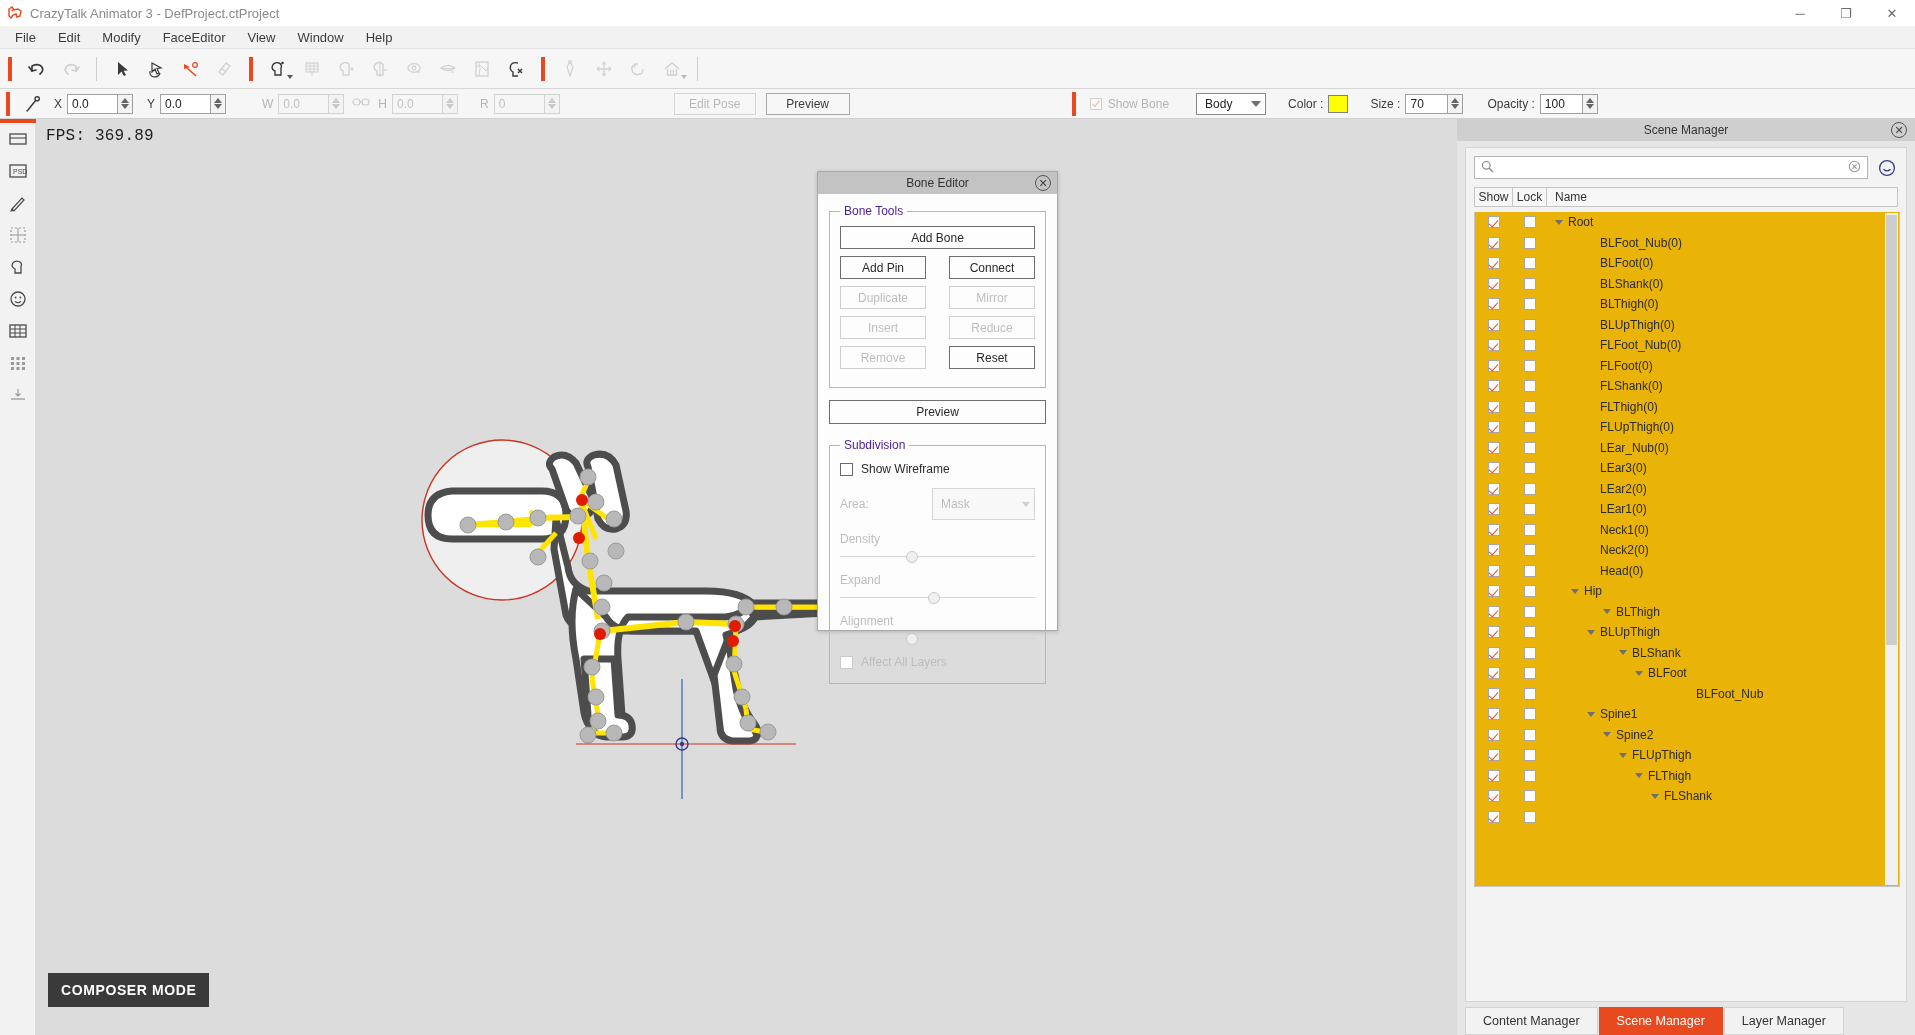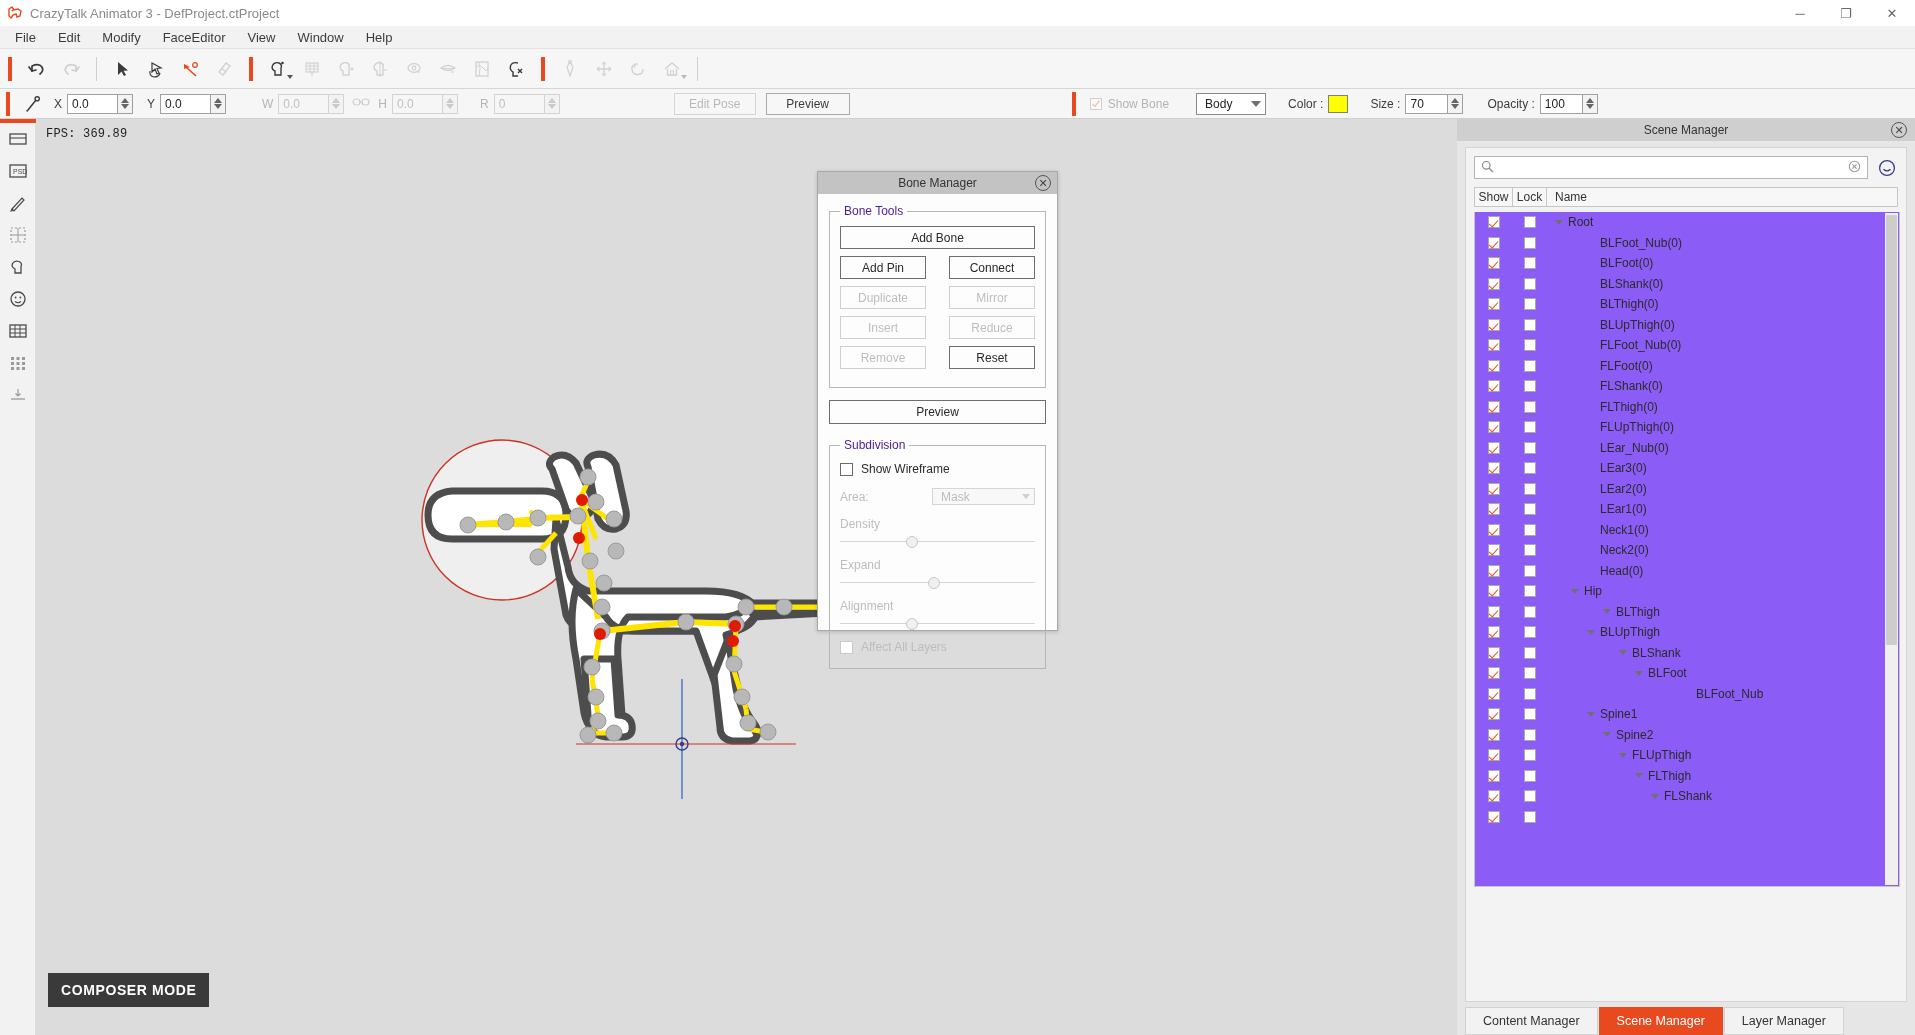--- a/index.html
+++ b/index.html
@@ -116,21 +116,21 @@
     width: 36px; height: 32px; display: flex; align-items: center; justify-content: center;
   }
 
   
   .viewport {
     position: absolute; top: 119px; left: 36px; width: 1421px; height: 916px;
     background: #dcdcdc; overflow: hidden;
   }
   .fps {
     position: absolute; left: 10px; top: 8px; font-family: "Liberation Mono", monospace;
-    font-size: 12px; color: #1d1d1d; letter-spacing: 0.2px;
+    font-size: 16px; color: #1d1d1d; letter-spacing: 0.2px;
   }
   .composer-badge {
     position: absolute; left: 12px; bottom: 28px;
     background: #3a3a3a; color: #ffffff; font-size: 14px; font-weight: bold;
     letter-spacing: 0.6px; padding: 9px 13px;
   }
 
   
   .dialog {
     position: absolute; left: 817px; top: 171px; width: 241px; height: 460px;
@@ -169,21 +169,21 @@
   .dcheck {
     width: 13px; height: 13px; border: 1px solid #6a6a6a; background: #fff;
     margin-right: 8px; position: relative; flex: 0 0 auto;
   }
   .dcheck.dim { border-color: #c9c9c9; }
   .dcheck-lbl { font-size: 12px; color: #2a2a2a; }
   .dcheck-lbl.dim { color: #bdbdbd; }
   .field-row { display: flex; align-items: center; margin-bottom: 12px; }
   .field-lbl { font-size: 12px; color: #bdbdbd; width: 92px; }
   .mini-combo {
-    flex: 1; height: 17px; border: 1px solid #d6d6d6; background: #f8f8f8;
+    flex: 1; height: 32px; border: 1px solid #d6d6d6; background: #f8f8f8;
     display: flex; align-items: center; justify-content: space-between;
     padding: 0 4px 0 8px; font-size: 12px; color: #bdbdbd;
   }
   .mini-combo .caret {
     width: 0; height: 0; border-left: 4px solid transparent;
     border-right: 4px solid transparent; border-top: 5px solid #cfcfcf;
   }
   .slider-block { margin-bottom: 9px; }
   .slider-lbl { font-size: 12px; color: #bdbdbd; margin-bottom: 4px; }
   .slider { position: relative; height: 14px; }
@@ -226,21 +226,21 @@
     display: flex; height: 20px; margin: 2px 8px 0 8px;
     border: 1px solid #c6c6c6; border-bottom: 1px solid #c6c6c6; background: #f7f7f7;
   }
   .th { font-size: 12px; color: #333; display: flex; align-items: center; padding-left: 8px; }
   .th.show { width: 38px; justify-content: center; padding-left: 0; border-right: 1px solid #c6c6c6; }
   .th.lock { width: 34px; justify-content: center; padding-left: 0; border-right: 1px solid #c6c6c6; }
   .th.name { flex: 1; }
 
   .tree-body {
     position: absolute; left: 8px; top: 64px; width: 426px; height: 675px;
-    border: 1px solid #c6c6c6; border-top: none; background: #8b5cf6;
+    border: 1px solid #c6c6c6; border-top: none; background: #eab308;
     overflow: hidden;
   }
   .trow { display: flex; align-items: center; height: 20.5px; }
   .tc-show { width: 38px; display: flex; justify-content: center; align-items: center; }
   .tc-lock { width: 34px; display: flex; justify-content: center; align-items: center; }
   .tc-name { flex: 1; display: flex; align-items: center; font-size: 12px; color: #2b2b2b; }
   .cbox {
     width: 12px; height: 12px; border: 1px solid #a8a8a8; background: #fdfdfd;
     position: relative;
   }
@@ -714,21 +714,21 @@
       <line x1="646" y1="560" x2="646" y2="680" stroke="#4472c4" stroke-width="1.4"></line>
       <circle cx="646" cy="625" r="6" fill="none" stroke="#3a3a8a" stroke-width="1.4"></circle>
       <circle cx="646" cy="625" r="2.2" fill="#3a3a8a"></circle>
     </svg>
 
     <div class="composer-badge">COMPOSER MODE</div>
   </div>
 
   <div class="dialog">
     <div class="dlg-title">
-      <span>Bone Manager</span>
+      <span>Bone Editor</span>
       <span class="dlg-close">✕</span>
     </div>
     <div class="dlg-body">
 
       <fieldset class="grp">
         <legend>Bone Tools</legend>
         <div class="dbtn">Add Bone</div>
         <div class="drow">
           <div class="dbtn">Add Pin</div>
           <div class="dbtn">Connect</div>

